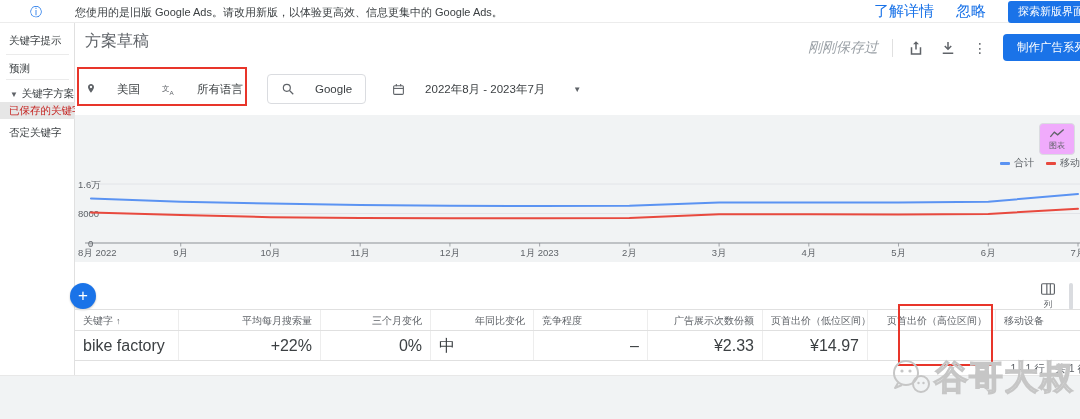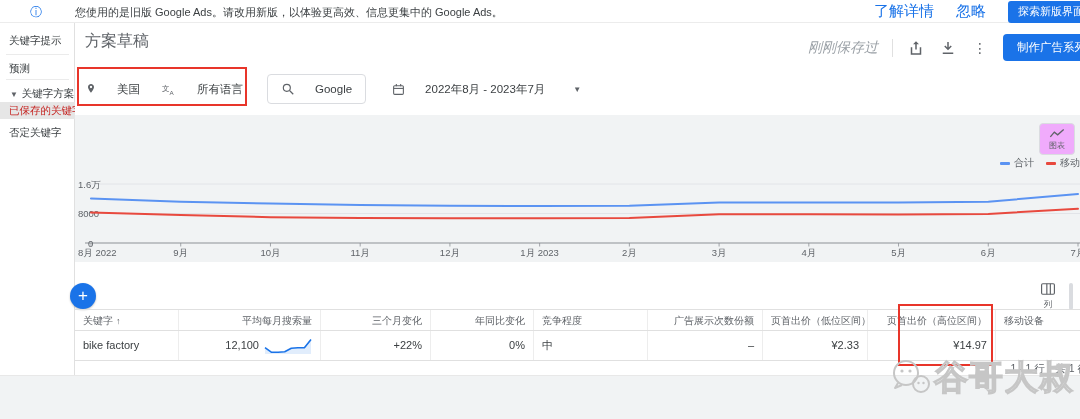--- a/index.html
+++ b/index.html
@@ -57,21 +57,21 @@
   .cols-ctrl{position:absolute;left:1037px;top:283px;width:22px;text-align:center;cursor:pointer;}
   .cols-ctrl .lbl{font-size:8.5px;color:#5f6368;margin-top:1px;}
   .scroll-thumb{position:absolute;left:1069px;top:283px;width:4px;height:27px;background:#dadce0;border-radius:2px;cursor:pointer;}
 
   
   .table{position:absolute;left:75px;top:309px;width:1005px;}
   .trow{display:grid;grid-template-columns:103px 142px 110px 103px 114px 115px 105px 128px 85px;}
   .thead{border-top:1px solid #e0e0e0;border-bottom:1px solid #e0e0e0;height:22px;}
   .thead .cell{font-size:10px;color:#5f6368;line-height:21px;}
   .tdata{border-bottom:1px solid #e0e0e0;height:30px;}
-  .tdata .cell{font-size:11px;color:#3c4043;line-height:29px;}
+  .tdata .cell{font-size:16px;color:#3c4043;line-height:29px;}
   .cell{padding:0 8px;overflow:hidden;white-space:nowrap;border-left:1px solid #ededed;}
   .cell:first-child{border-left:none;}
   .cell.r{text-align:right;}
   .cell.flexr{display:flex;align-items:center;justify-content:flex-end;gap:5px;}
   .sorticon{font-size:9px;color:#5f6368;margin-left:3px;}
 
   .pagination{position:absolute;right:-8px;top:362px;font-size:10.5px;color:#5f6368;white-space:nowrap;}
 
   .bottom-strip{position:absolute;left:0;top:375px;width:1080px;height:44px;background:#f1f3f4;border-top:1px solid #e8e8e8;}
 
@@ -241,27 +241,20 @@
       <div class="cell r">三个月变化</div>
       <div class="cell r">年同比变化</div>
       <div class="cell">竞争程度</div>
       <div class="cell r">广告展示次数份额</div>
       <div class="cell r">页首出价（低位区间）</div>
       <div class="cell r">页首出价（高位区间）</div>
       <div class="cell">移动设备</div>
     </div>
     <div class="trow tdata">
       <div class="cell">bike factory</div>
-      <div class="cell flexr">
-        <span>12,100</span>
-        <svg id="spark-0" width="48" height="18">
-            <polygon points="1.0,10.7 7.6,15.3 14.1,15.3 20.7,14.8 27.3,11.3 33.9,10.7 40.4,10.7 47.0,2.5 47,17 1,17" fill="rgba(26,115,232,0.13)"></polygon>
-            <polyline points="1.0,10.7 7.6,15.3 14.1,15.3 20.7,14.8 27.3,11.3 33.9,10.7 40.4,10.7 47.0,2.5" fill="none" stroke="#1a73e8" stroke-width="1.6" stroke-linejoin="round"></polyline>
-          </svg>
-      </div>
       <div class="cell r">+22%</div>
       <div class="cell r">0%</div>
       <div class="cell">中</div>
       <div class="cell r">–</div>
       <div class="cell r">¥2.33</div>
       <div class="cell r">¥14.97</div>
       <div class="cell"></div>
     </div>
   </div>
 

